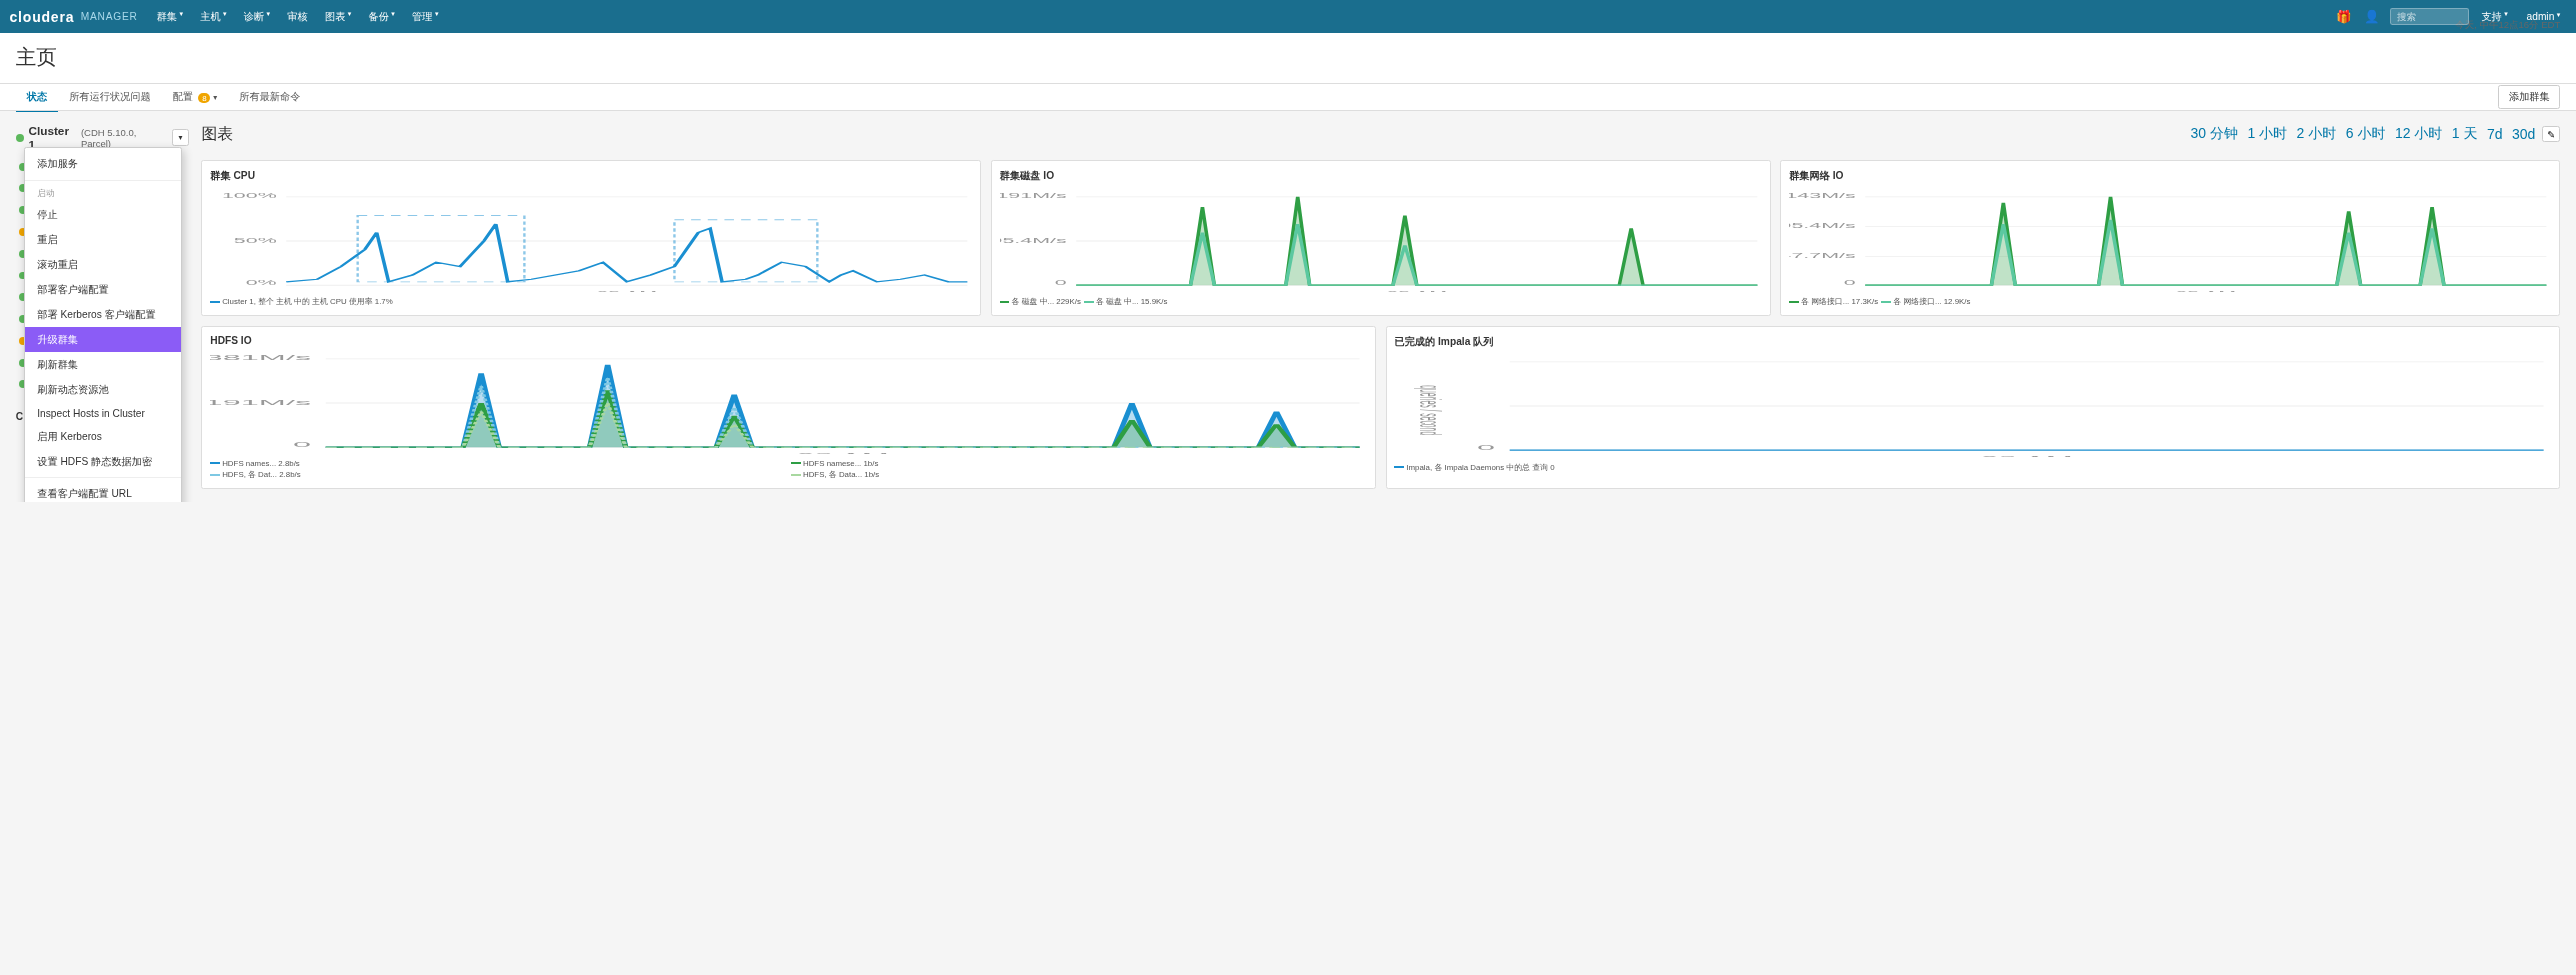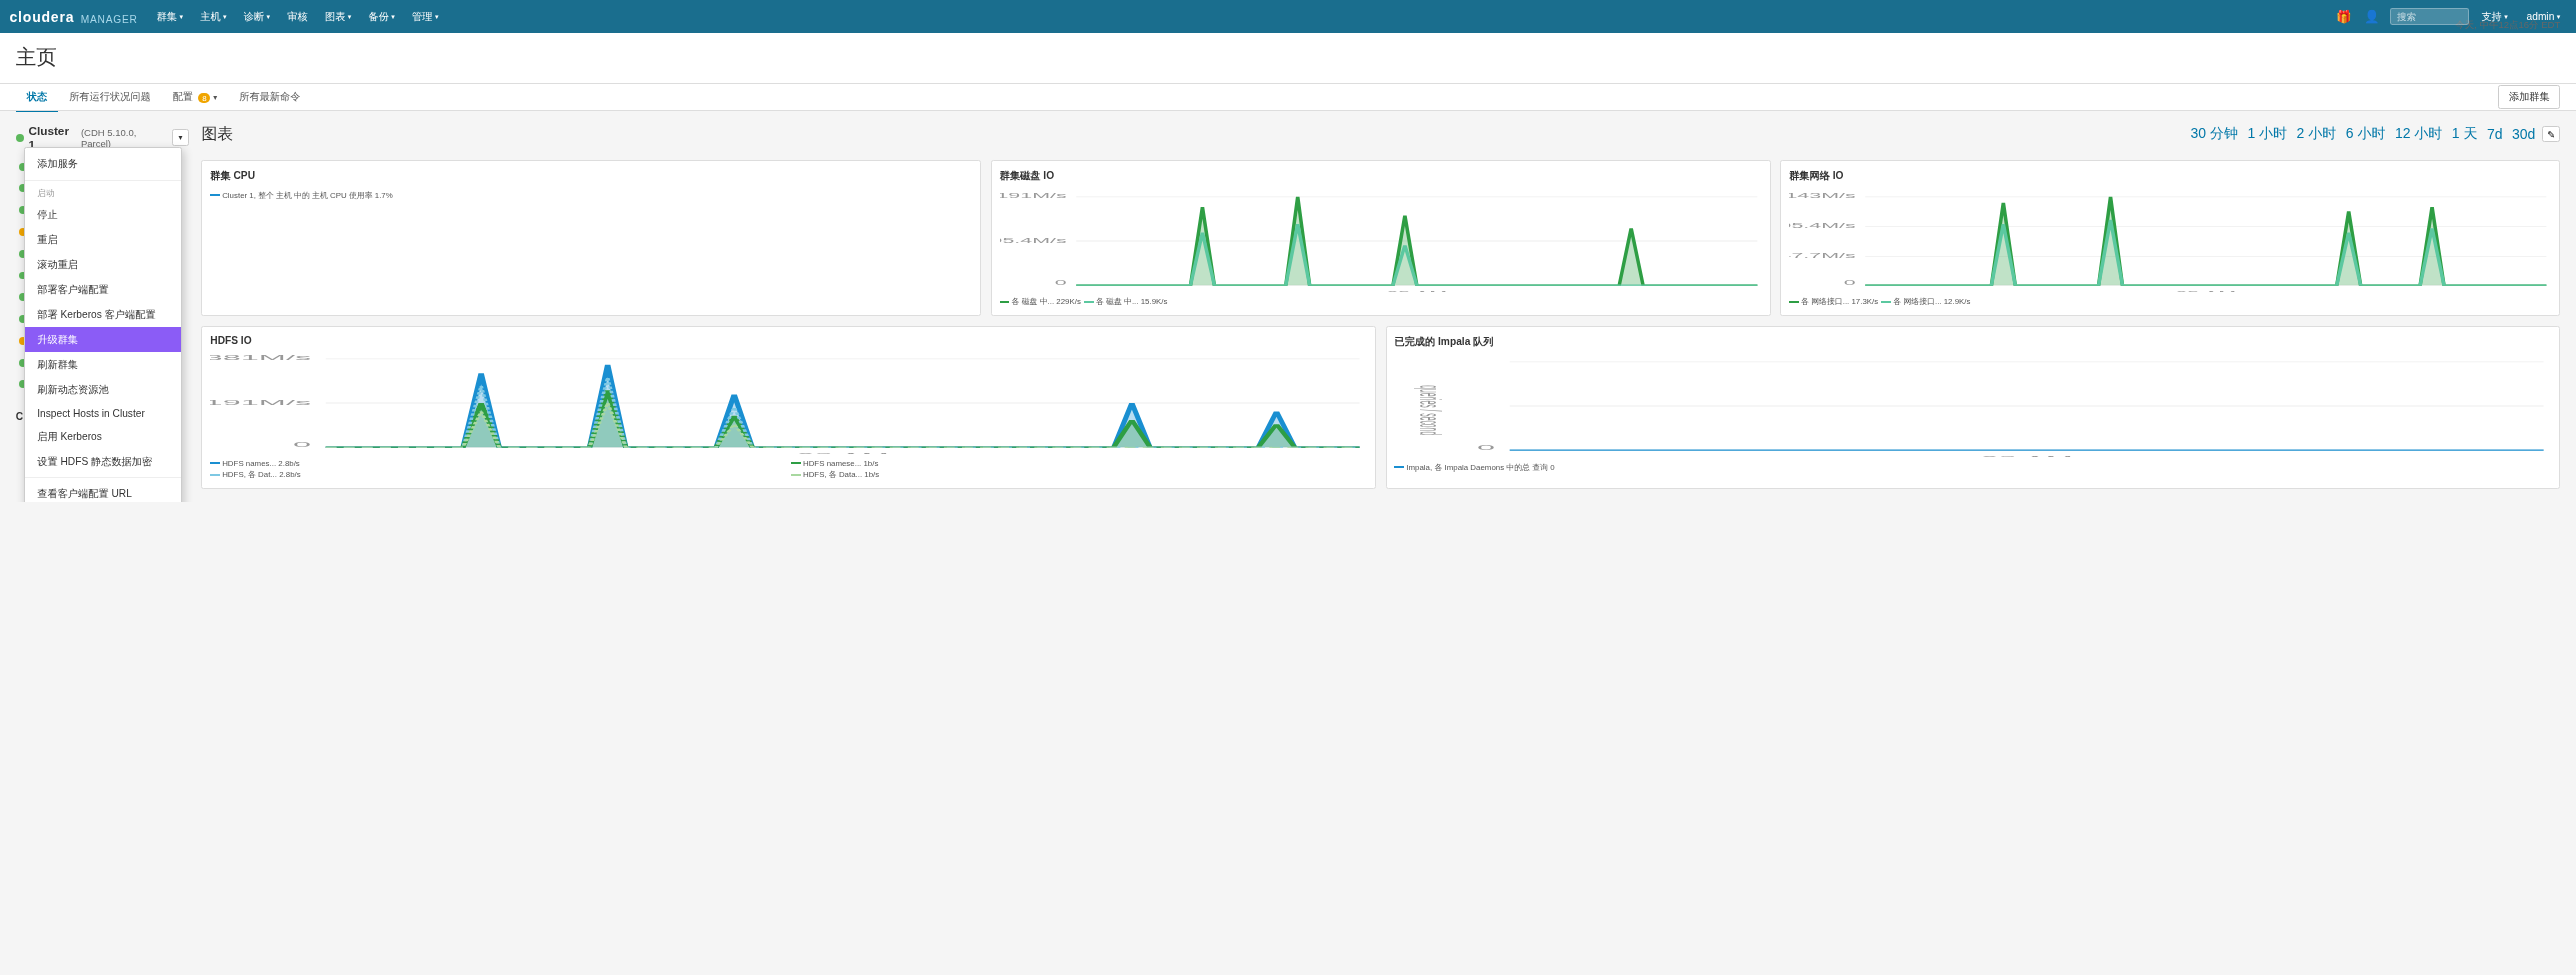--- a/index.html
+++ b/index.html
@@ -9,21 +9,21 @@
     .top-nav {
       background: #1a6e8e;
       display: flex;
       align-items: center;
       height: 33px;
       padding: 0 9.5px;
       gap: 4.7px;
     }
     .logo-area {
       display: flex;
-      align-items: flex-end;
+      align-items: center;
       gap: 3.2px;
       margin-right: 7.9px;
     }
     .logo-cloudera {
       color: white;
       font-size: 14px;
       font-weight: bold;
       letter-spacing: 0.8px;
     }
     .logo-manager {
@@ -33,21 +33,21 @@
       margin-left: 3.2px;
       text-transform: uppercase;
       letter-spacing: 0.8px;
     }
     .nav-item {
       color: white;
       font-size: 10.2px;
       padding: 3.2px 6.3px;
       cursor: pointer;
       display: flex;
-      align-items: center;
+      align-items: flex-start;
       gap: 2.4px;
       border-radius: 2.4px;
     }
     .nav-arrow { font-size: 7px; }
     .nav-spacer { flex: 1; }
     .nav-right {
       display: flex;
       align-items: center;
       gap: 6.3px;
     }
@@ -543,20 +543,39 @@
         <span class="time-btn">7d</span>
         <span class="time-btn">30d</span>
         <button class="time-edit-btn">✎</button>
       </div>
     </div>
 
     <div class="charts-grid">
 
       <div class="chart-card">
         <div class="chart-title">群集 CPU</div>
+        <div class="chart-area">
+          <svg viewBox="0 0 320 120" preserveAspectRatio="none" style="font-size:13px">
+
+            <text x="28" y="10" font-size="9" fill="#999" text-anchor="end">100%</text>
+            <text x="28" y="62" font-size="9" fill="#999" text-anchor="end">50%</text>
+            <text x="28" y="112" font-size="9" fill="#999" text-anchor="end">0%</text>
+
+            <line x1="32" y1="8" x2="318" y2="8" stroke="#eee" stroke-width="1"></line>
+            <line x1="32" y1="60" x2="318" y2="60" stroke="#eee" stroke-width="1"></line>
+            <line x1="32" y1="112" x2="318" y2="112" stroke="#eee" stroke-width="1"></line>
+
+            <polyline points="32,108 45,105 55,90 65,70 70,50 75,108 85,100 95,85 105,90 115,60 120,40 125,108 135,105 145,100 155,95 165,85 175,108 185,100 195,90 200,70 205,50 210,45 215,108 225,105 230,100 240,85 250,90 260,108 265,100 270,95 280,108 290,105 300,100 310,108 318,108" fill="none" stroke="#1a8fd1" stroke-width="1.5"></polyline>
+
+            <rect x="62" y="30" width="70" height="78" fill="none" stroke="#1a8fd1" stroke-width="1" stroke-dasharray="4,3" opacity="0.5"></rect>
+            <rect x="195" y="35" width="60" height="73" fill="none" stroke="#1a8fd1" stroke-width="1" stroke-dasharray="4,3" opacity="0.5"></rect>
+
+            <text x="175" y="125" font-size="9" fill="#999" text-anchor="middle">09 AM</text>
+          </svg>
+        </div>
         <div class="chart-legend">
           <div class="legend-item">
             <div class="legend-dot" style="background:#1a8fd1; height:1.6px; width:9.5px;"></div>
             <span>Cluster 1, 整个 主机 中的 主机 CPU 使用率 1.7%</span>
           </div>
         </div>
       </div>
 
       <div class="chart-card">
         <div class="chart-title">群集磁盘 IO</div>

